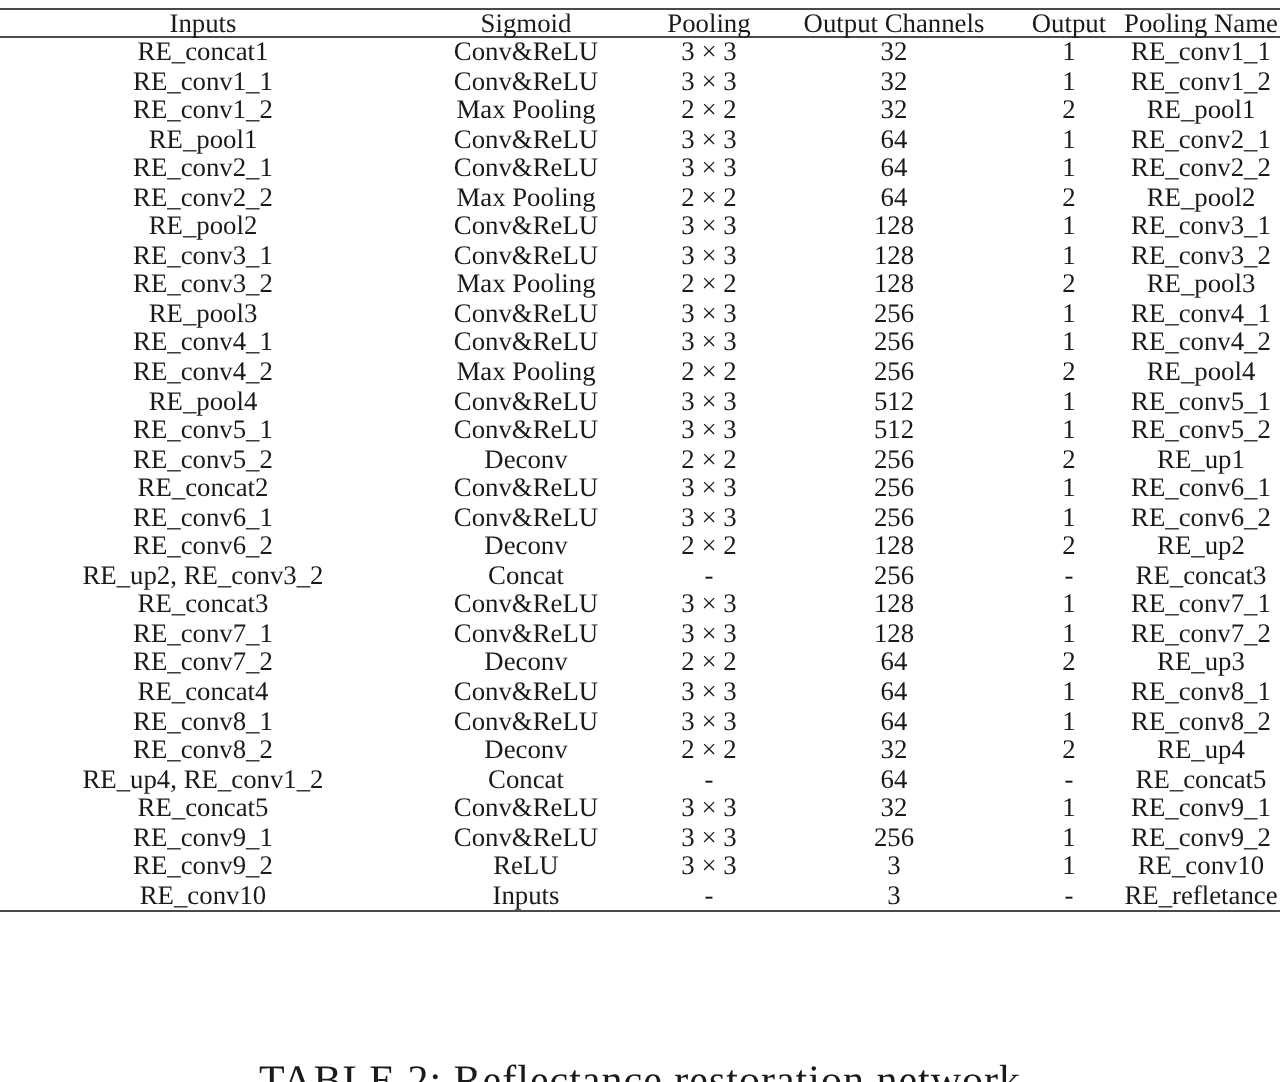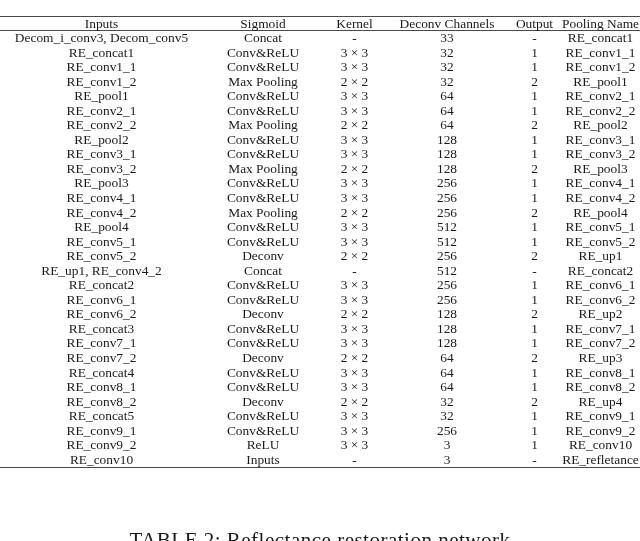--- a/index.html
+++ b/index.html
@@ -11,21 +11,21 @@
       width: 640px;
       height: 541px;
       overflow: hidden;
       position: relative;
       font-family: "DejaVu Serif", "Liberation Serif", serif;
       color: #1a1a1a;
     }
     .table-wrap {
       position: absolute;
       left: 0;
-      top: 16px;
+      top: 4px;
       width: 640px;
     }
     table {
       width: 640px;
       border-collapse: collapse;
       font-family: "Liberation Serif", "DejaVu Serif", serif;
       font-size: 13.4px;
       line-height: 14.55px;
       table-layout: fixed;
     }
@@ -73,36 +73,28 @@
       <col class="c-op">
       <col class="c-kernel">
       <col class="c-ch">
       <col class="c-stride">
       <col class="c-out">
     </colgroup>
     <thead>
       <tr>
         <th>Inputs</th>
         <th>Sigmoid</th>
-        <th>Kernel</th>
-        <th>Deconv Channels</th>
+        <th>Pooling</th>
+        <th>Output Channels</th>
         <th>Output</th>
         <th>Pooling Name</th>
       </tr>
     </thead>
     <tbody id="table-body">
         <tr>
-          <td>Decom_i_conv3, Decom_conv5</td>
-          <td>Concat</td>
-          <td>-</td>
-          <td>33</td>
-          <td>-</td>
-          <td>RE_concat1</td>
-        </tr>
-        <tr>
           <td>RE_concat1</td>
           <td>Conv&amp;ReLU</td>
           <td>3 × 3</td>
           <td>32</td>
           <td>1</td>
           <td>RE_conv1_1</td>
         </tr>
         <tr>
           <td>RE_conv1_1</td>
           <td>Conv&amp;ReLU</td>
@@ -209,28 +201,20 @@
         </tr>
         <tr>
           <td>RE_conv5_2</td>
           <td>Deconv</td>
           <td>2 × 2</td>
           <td>256</td>
           <td>2</td>
           <td>RE_up1</td>
         </tr>
         <tr>
-          <td>RE_up1, RE_conv4_2</td>
-          <td>Concat</td>
-          <td>-</td>
-          <td>512</td>
-          <td>-</td>
-          <td>RE_concat2</td>
-        </tr>
-        <tr>
           <td>RE_concat2</td>
           <td>Conv&amp;ReLU</td>
           <td>3 × 3</td>
           <td>256</td>
           <td>1</td>
           <td>RE_conv6_1</td>
         </tr>
         <tr>
           <td>RE_conv6_1</td>
           <td>Conv&amp;ReLU</td>
@@ -241,20 +225,28 @@
         </tr>
         <tr>
           <td>RE_conv6_2</td>
           <td>Deconv</td>
           <td>2 × 2</td>
           <td>128</td>
           <td>2</td>
           <td>RE_up2</td>
         </tr>
         <tr>
+          <td>RE_up2, RE_conv3_2</td>
+          <td>Concat</td>
+          <td>-</td>
+          <td>256</td>
+          <td>-</td>
+          <td>RE_concat3</td>
+        </tr>
+        <tr>
           <td>RE_concat3</td>
           <td>Conv&amp;ReLU</td>
           <td>3 × 3</td>
           <td>128</td>
           <td>1</td>
           <td>RE_conv7_1</td>
         </tr>
         <tr>
           <td>RE_conv7_1</td>
           <td>Conv&amp;ReLU</td>
@@ -287,20 +279,28 @@
           <td>1</td>
           <td>RE_conv8_2</td>
         </tr>
         <tr>
           <td>RE_conv8_2</td>
           <td>Deconv</td>
           <td>2 × 2</td>
           <td>32</td>
           <td>2</td>
           <td>RE_up4</td>
+        </tr>
+        <tr>
+          <td>RE_up4, RE_conv1_2</td>
+          <td>Concat</td>
+          <td>-</td>
+          <td>64</td>
+          <td>-</td>
+          <td>RE_concat5</td>
         </tr>
         <tr>
           <td>RE_concat5</td>
           <td>Conv&amp;ReLU</td>
           <td>3 × 3</td>
           <td>32</td>
           <td>1</td>
           <td>RE_conv9_1</td>
         </tr>
         <tr>

